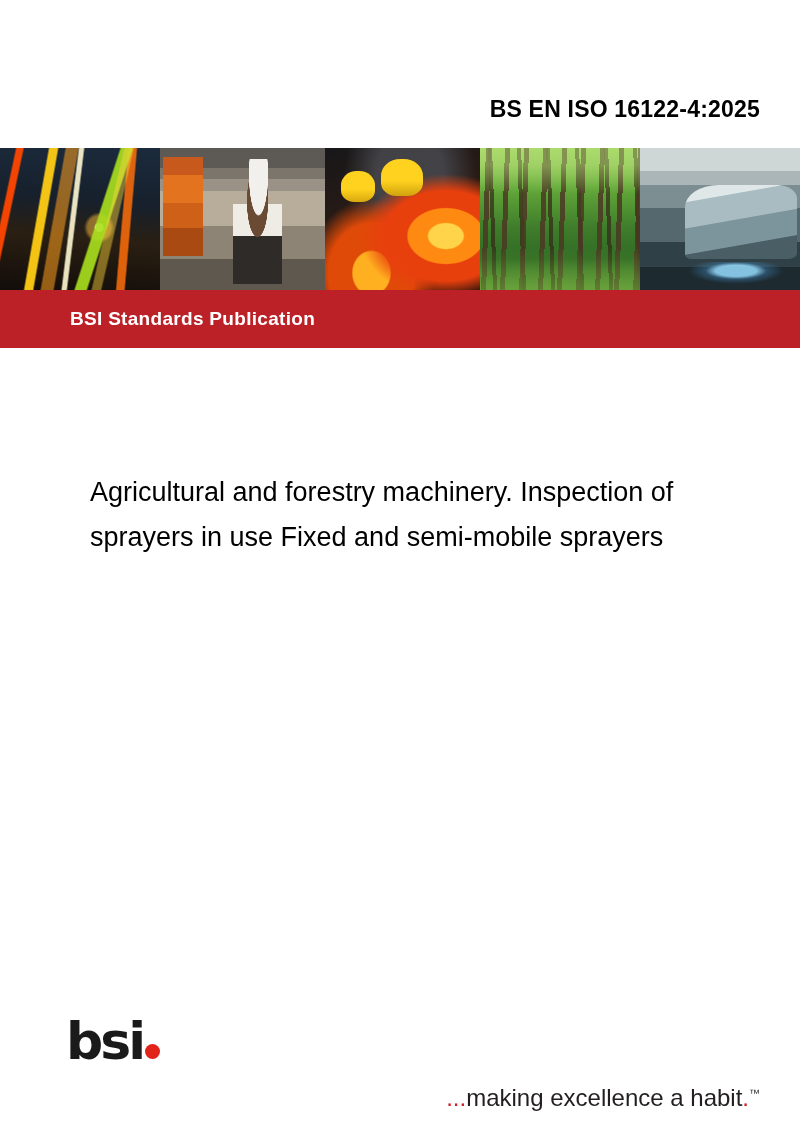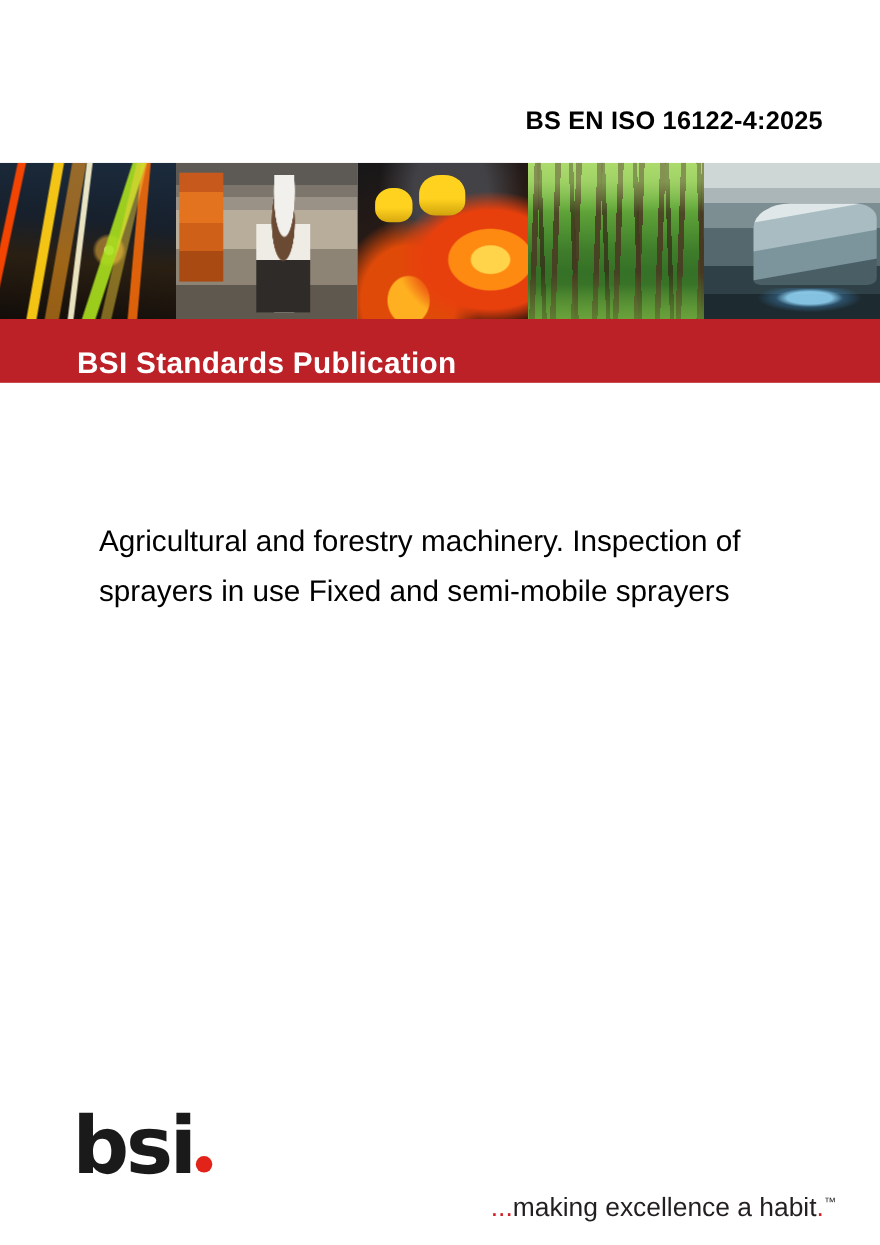--- a/index.html
+++ b/index.html
@@ -13,21 +13,21 @@
     position: relative;
     overflow: hidden;
     font-family: "Liberation Sans", sans-serif;
     color: #000000;
   }
 
   
   .designation {
     position: absolute;
     top: 96px;
-    right: 52px;
+    right: 40px;
     font-size: 23px;
     font-weight: 700;
     letter-spacing: 0.2px;
     color: #000;
     white-space: nowrap;
   }
 
   
   .image-strip {
     position: absolute;
@@ -166,25 +166,24 @@
     width: 800px;
     height: 58px;
     background: #bc2128;
   }
   .red-banner-text {
     position: absolute;
     left: 70px;
     top: 50%;
     transform: translateY(-50%);
     color: #ffffff;
-    font-size: 27px;
+    font-size: 19px;
     font-weight: 600;
     letter-spacing: 0.3px;
     white-space: nowrap;
-    margin-top: 12px;
   }
 
   
   .doc-title {
     position: absolute;
     top: 470px;
     left: 90px;
     width: 730px;
     font-size: 27px;
     line-height: 45px;
@@ -197,21 +196,21 @@
 
   
   .bsi-logo {
     position: absolute;
     left: 66px;
     top: 1006px;
     width: 130px;
     height: 70px;
   }
   .bsi-logo-text {
-    font-size: 72px;
+    font-size: 52px;
     line-height: 70px;
     font-weight: 700;
     letter-spacing: -3px;
     color: #1a1a1a;
     font-family: "DejaVu Sans", sans-serif;
   }
   .bsi-logo-dot {
     display: inline-block;
     width: 15px;
     height: 15px;

